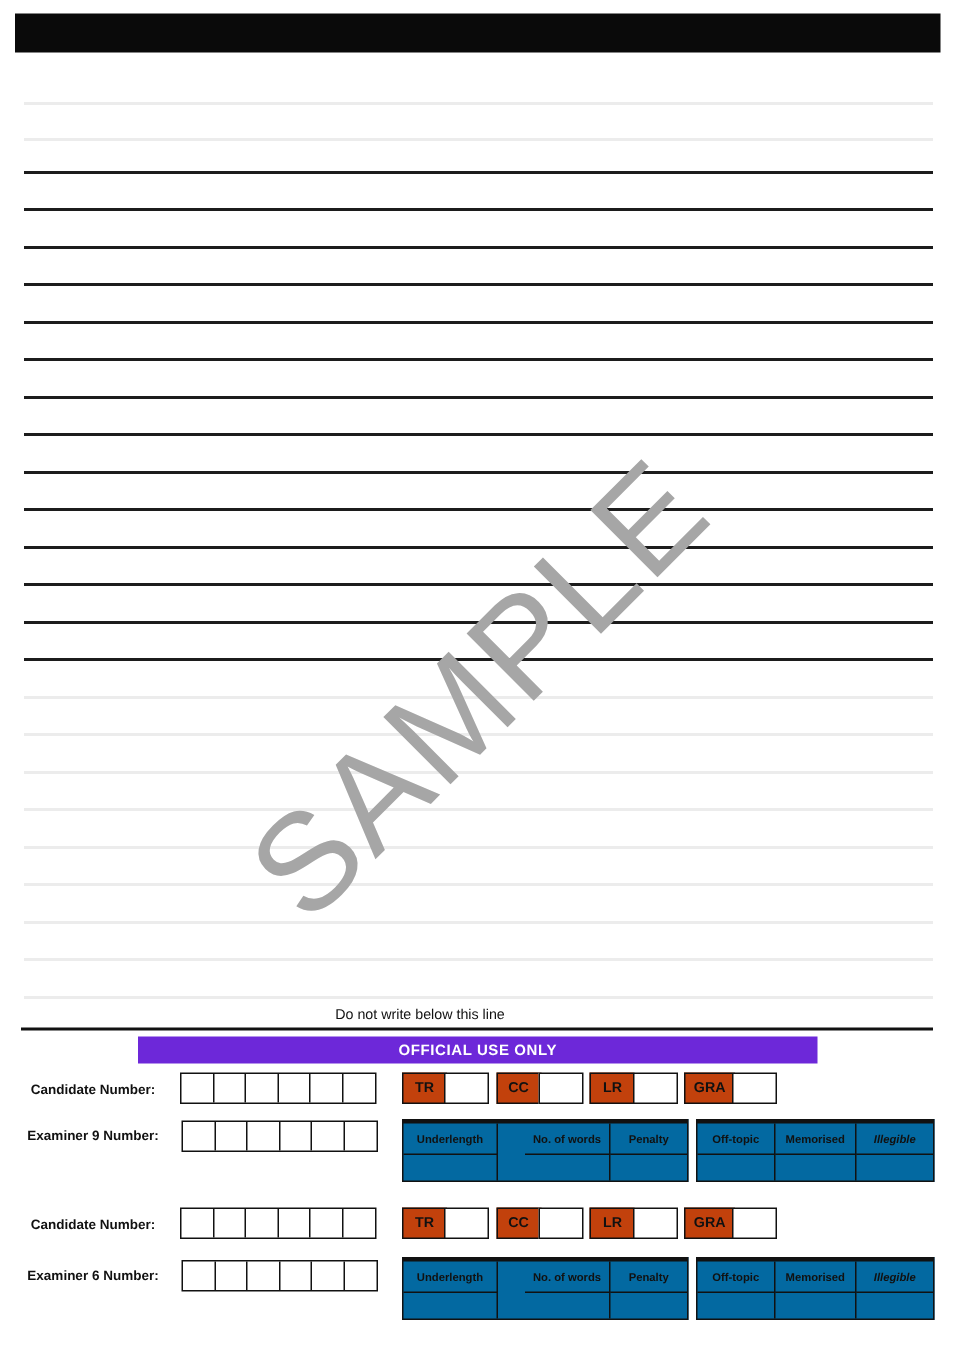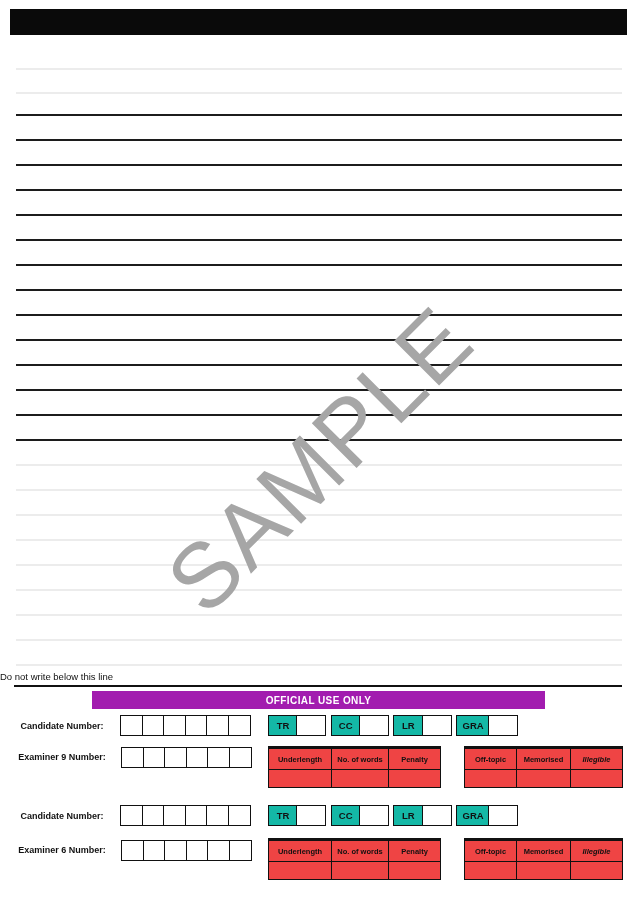--- a/index.html
+++ b/index.html
@@ -6,43 +6,43 @@
   .page{position:relative;width:636px;height:900px;background:#ffffff;overflow:hidden;
         font-family:"Liberation Sans",sans-serif;color:#111;}
   .topbar{position:absolute;left:10px;top:9px;width:617px;height:26px;background:#0a0a0a;}
   .fline{position:absolute;left:16px;width:606px;height:1.5px;background:#ececec;}
   .lines-dark{position:absolute;left:16px;top:114px;width:606px;height:330px;
       background:repeating-linear-gradient(to bottom,#1c1c1c 0 1.8px,transparent 1.8px 25px);}
   .lines-faint{position:absolute;left:16px;top:464px;width:606px;height:205px;
       background:repeating-linear-gradient(to bottom,#ececec 0 1.8px,transparent 1.8px 25px);}
   .watermark{position:absolute;left:320px;top:460px;transform:translate(-50%,-50%) rotate(-45deg);
       font-size:92px;letter-spacing:2px;color:#a6a6a6;white-space:nowrap;}
-  .dnw{position:absolute;left:0;top:671px;width:560px;font-size:9.5px;color:#111;}
+  .dnw{position:absolute;left:0;top:671px;width:560px;text-align:center;font-size:9.5px;color:#111;}
   .seprule{position:absolute;left:14px;top:685px;width:608px;height:2.2px;background:#111;}
-  .banner{position:absolute;left:92px;top:691px;width:453px;height:18px;background:#a21caf;
+  .banner{position:absolute;left:92px;top:691px;width:453px;height:18px;background:#6d28d9;
       color:#ffffff;font-weight:700;font-size:10px;letter-spacing:.4px;
       display:flex;align-items:center;justify-content:center;}
   .flabel{position:absolute;left:14px;width:96px;height:14px;line-height:14px;
       text-align:center;font-size:9px;font-weight:700;white-space:nowrap;}
   .boxgrid{position:absolute;display:flex;border:1.6px solid #111;background:#fff;}
   .boxgrid .cell{width:20.6px;height:19px;border-right:1.6px solid #111;}
   .boxgrid .cell:last-child{border-right:none;}
   .scorerow{position:absolute;left:268px;display:flex;gap:4.5px;}
   .pair{display:flex;}
   .slabel{width:28px;height:19px;border:1.8px solid #111;display:flex;align-items:center;
-      justify-content:center;font-size:9.5px;font-weight:700;background:#14b8a6;}
+      justify-content:center;font-size:9.5px;font-weight:700;background:#c2410c;}
   .sblank{width:28px;height:19px;border:1.8px solid #111;margin-left:-1.8px;background:#fff;}
-  .otable{position:absolute;border:1.6px solid #111;border-top:3px solid #111;background:#ef4444;}
+  .otable{position:absolute;border:1.6px solid #111;border-top:3px solid #111;background:#0369a1;}
   .trow{display:flex;}
   .hcell{height:20px;border-right:1.6px solid #111;border-bottom:1.6px solid #111;
       display:flex;align-items:center;justify-content:center;
       font-size:7.5px;font-weight:700;white-space:nowrap;}
   .hcell:last-child,.bcell:last-child{border-right:none;}
   .bcell{height:17px;border-right:1.6px solid #111;}
-  .w1{width:62px;}.w2{width:56px;}.w3{width:51px;}
+  .w1{width:62px;}.w2{width:56px;margin-left:18px;}.w3{width:51px;}
   .v1{width:51px;}.v2{width:53px;}.v3{width:51px;font-style:italic;}
 </style>
 </head>
 <body>
 
 <div class="page">
 
   <div class="topbar"></div>
   <div class="fline" style="top:68px"></div>
   <div class="fline" style="top:92px"></div>

